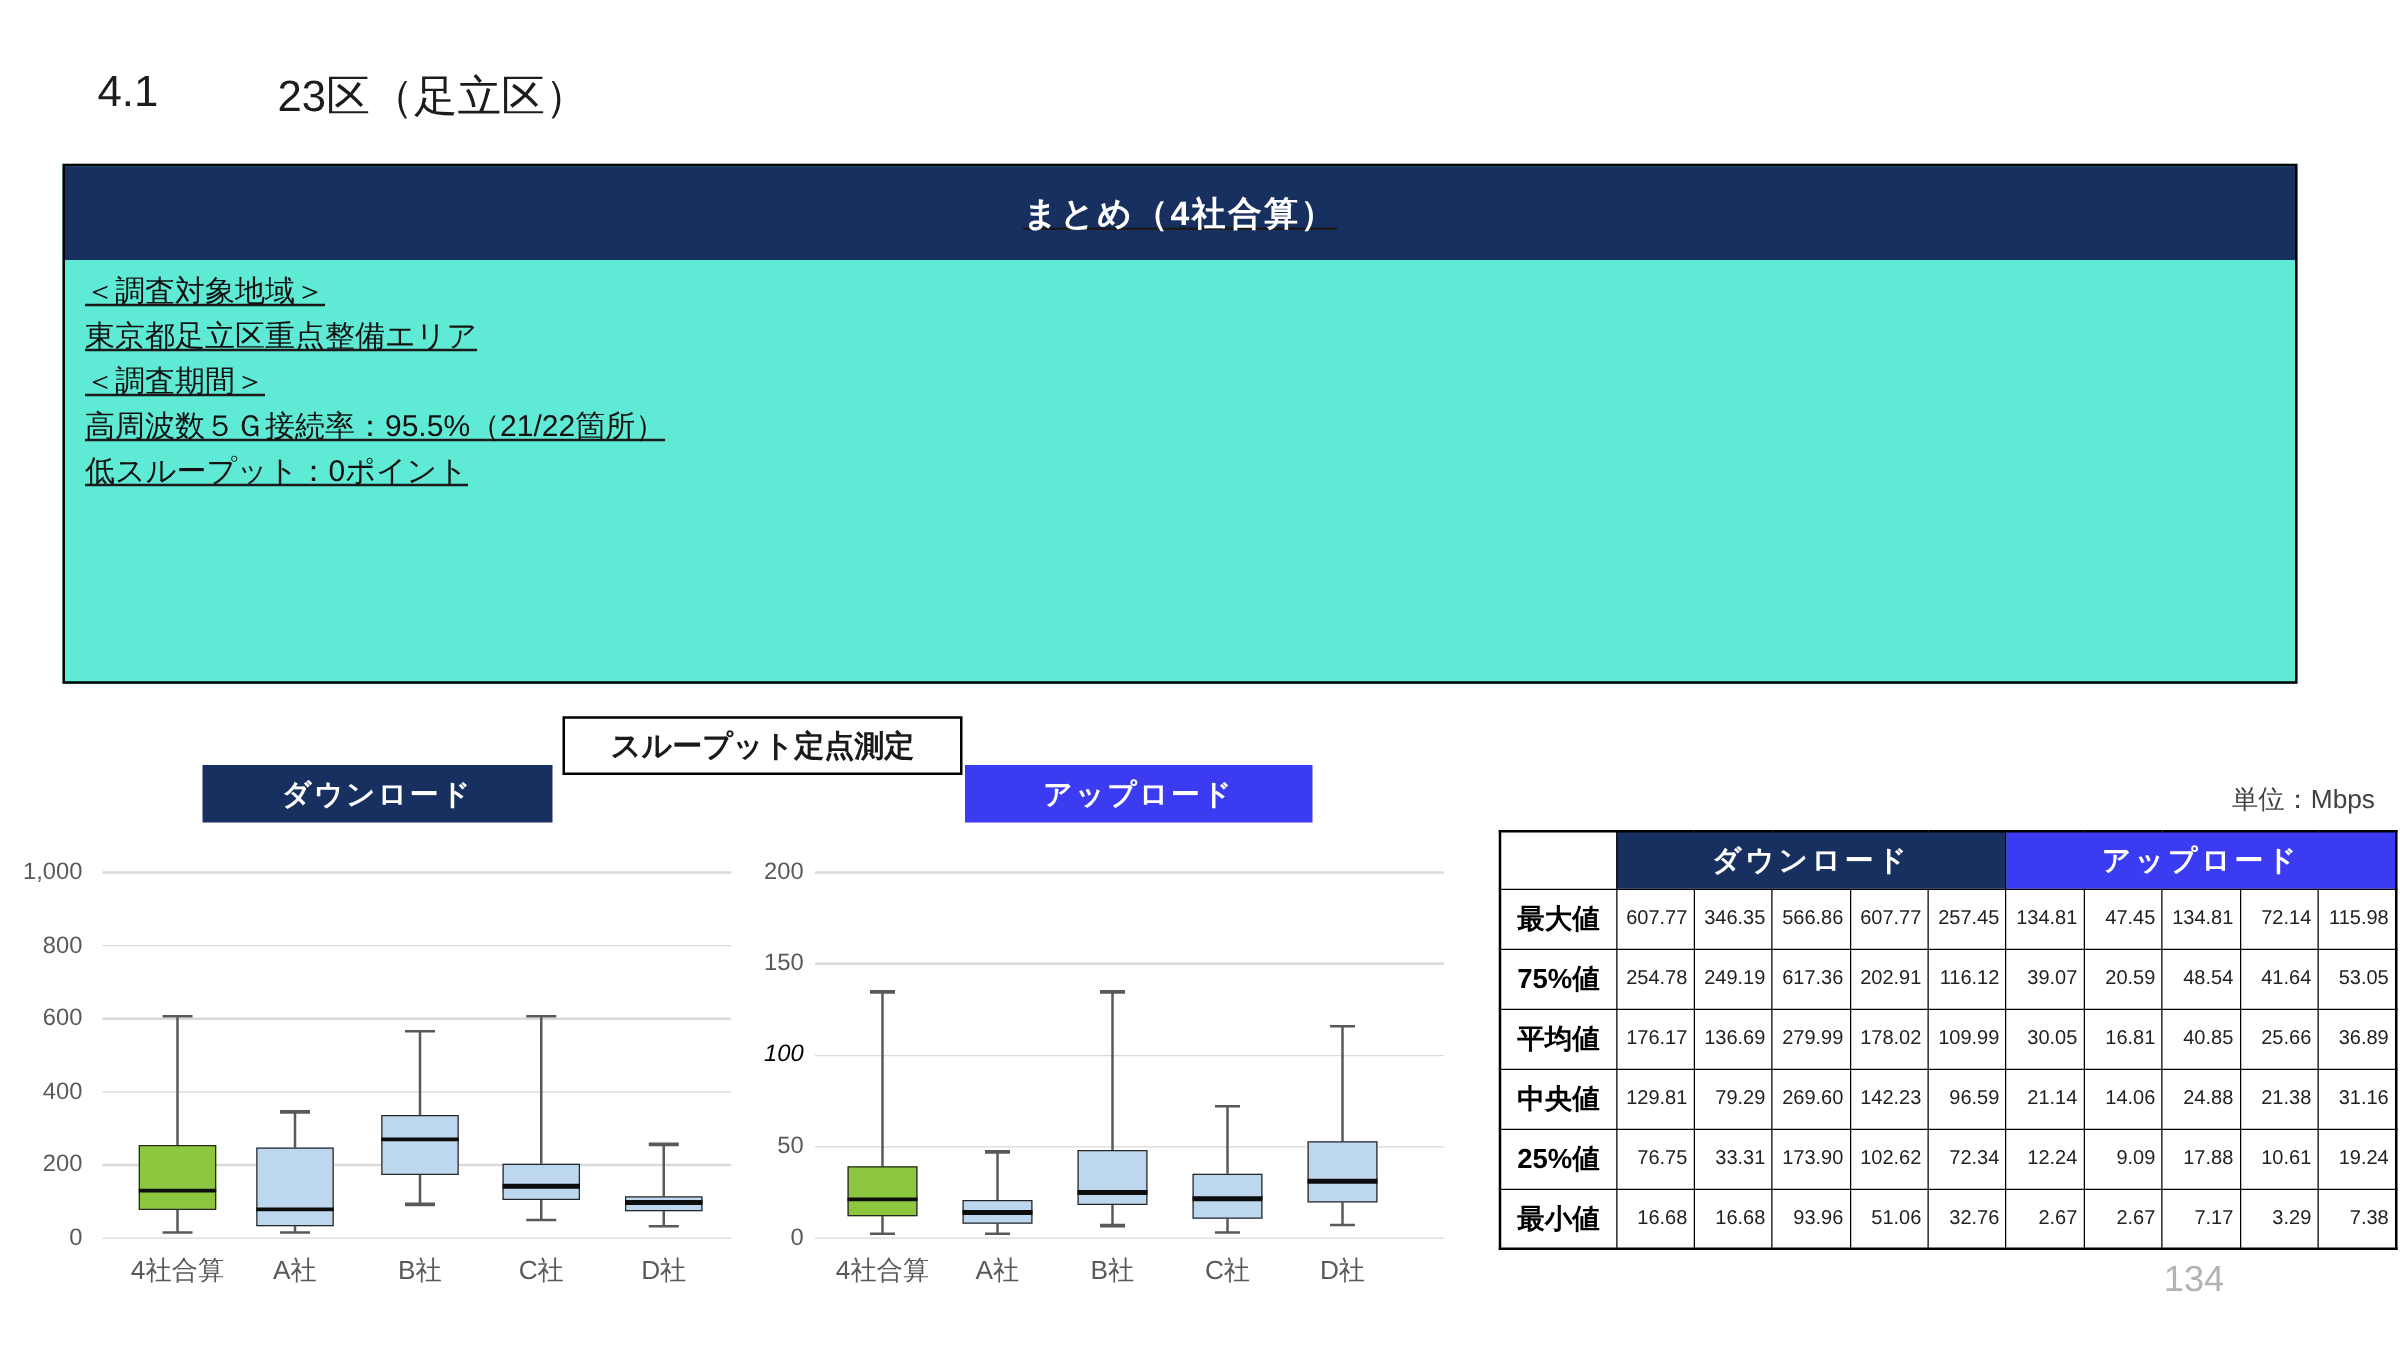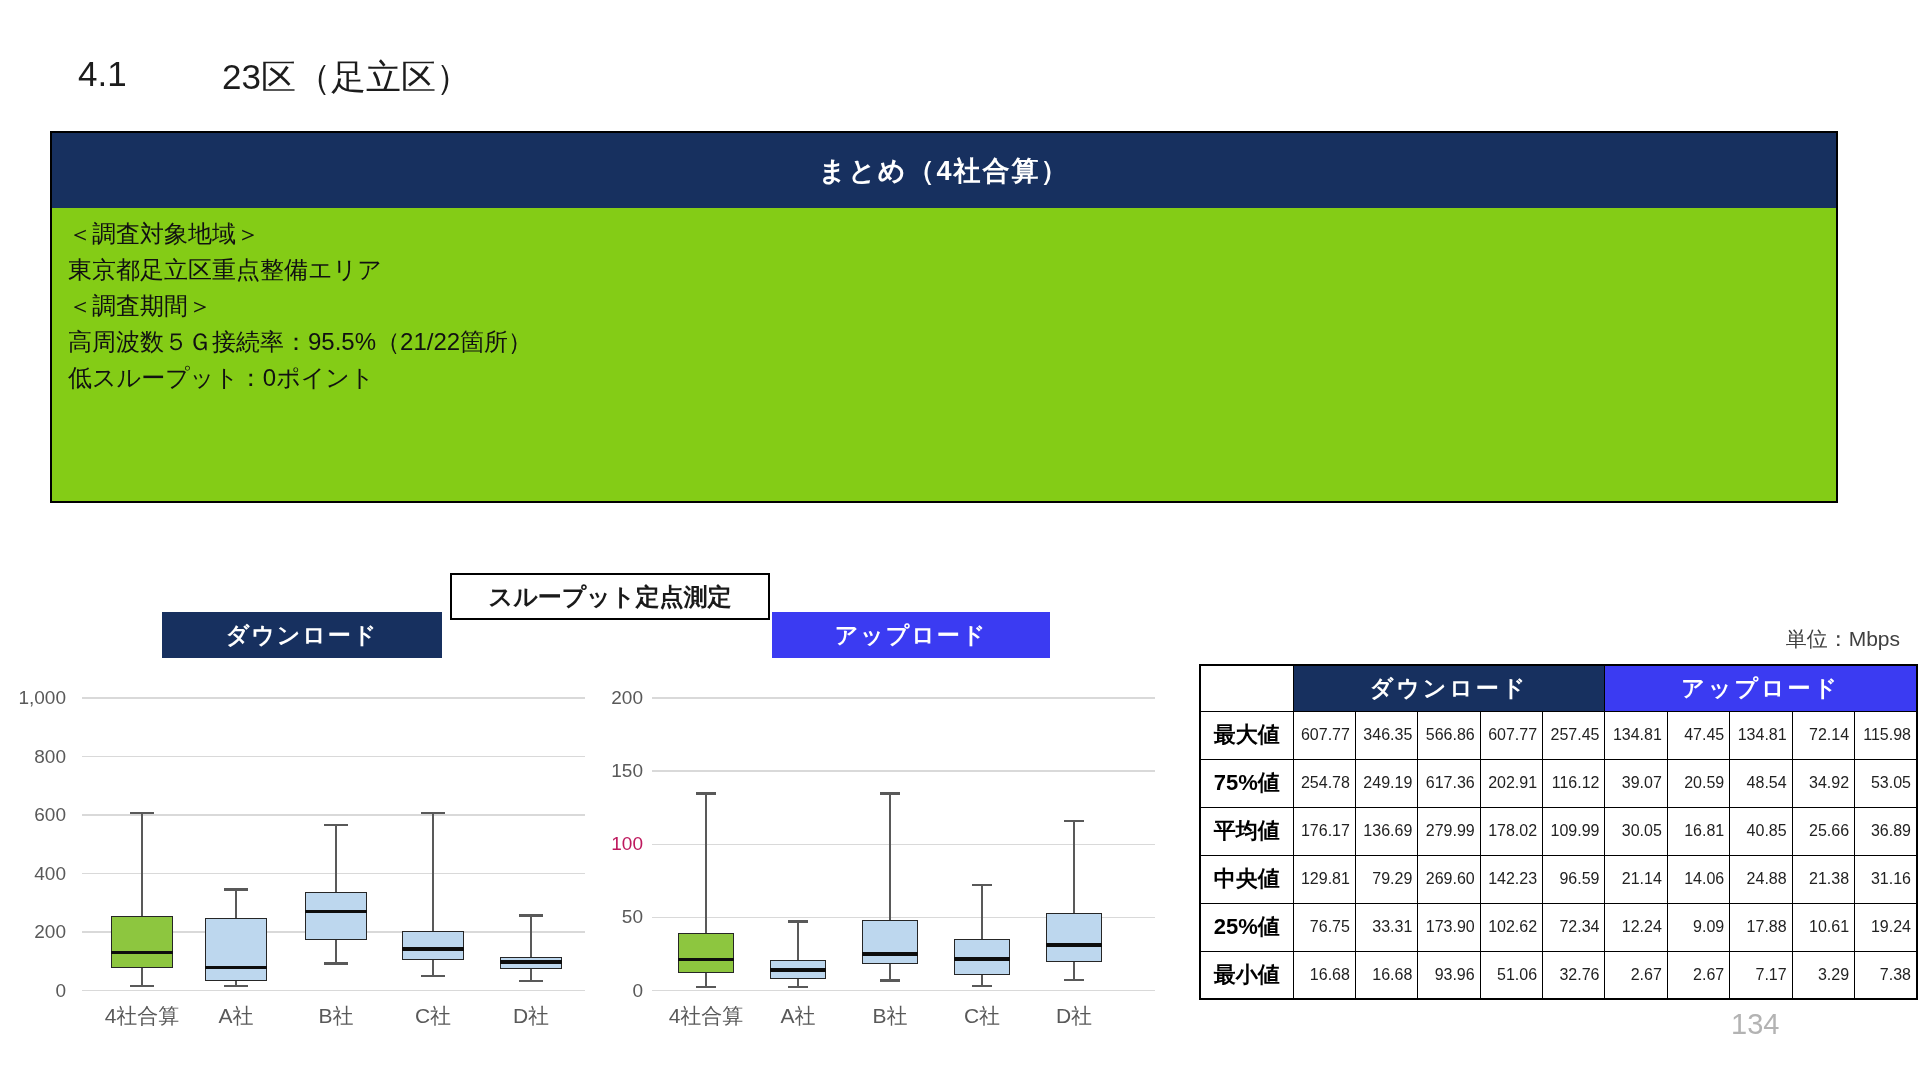--- a/index.html
+++ b/index.html
@@ -6,21 +6,21 @@
   body{
     width:1920px;height:1080px;position:relative;overflow:hidden;
     font-family:"Liberation Sans","DejaVu Sans",sans-serif;color:#1a1a1a;
     -webkit-font-smoothing:antialiased;
   }
   .abs{position:absolute;}
   
   #page-title{left:78px;top:54px;font-size:35px;font-weight:400;color:#1c1c1c;display:flex;}
   #page-title .num{width:144px;}
   
-  #summary-box{left:50px;top:131px;width:1788px;height:372px;border:2px solid #000;box-sizing:border-box;background:#84cc16;}
+  #summary-box{left:50px;top:131px;width:1788px;height:416px;border:2px solid #000;box-sizing:border-box;background:#5eead4;text-decoration:underline;}
   #summary-header{height:75px;background:#17305F;color:#fff;font-size:27px;font-weight:700;
     display:flex;align-items:center;justify-content:center;letter-spacing:2px;}
   #summary-body{padding:8px 16px;font-size:24px;line-height:36px;color:#111;}
   
   #measure-title{left:450px;top:573px;width:320px;height:47px;border:2.5px solid #000;box-sizing:border-box;
     background:#fff;display:flex;align-items:center;justify-content:center;font-size:24px;font-weight:700;z-index:3;}
   .bar-header{height:46px;display:flex;align-items:center;justify-content:center;
     color:#fff;font-size:23px;font-weight:700;letter-spacing:2px;z-index:2;}
   #dl-header{left:162px;top:612px;width:280px;}
   #ul-header{left:772px;top:612px;width:278px;}
@@ -110,21 +110,21 @@
     <div class="whisker-cap" style="left: 519px; top: 914.196px; width: 24px; background: rgb(89, 89, 89);"></div>
     <div class="whisker-cap" style="left: 519px; top: 979.918px; width: 24px; background: rgb(89, 89, 89);"></div>
     <div class="box-rect" style="left: 500px; top: 956.535px; width: 62px; height: 12.8057px; background: rgb(189, 215, 238);"></div>
     <div class="median-line" style="left: 500px; top: 960.497px; width: 62px;"></div>
     <div class="cat-label" style="left: 476px; top: 1002px; color: rgb(89, 89, 89);">D社</div>
     <div class="gridline" style="left: 652px; top: 989.75px; width: 503px; background: rgb(217, 217, 217);"></div>
     <div class="tick-label" style="left: 563px; top: 979.5px; color: rgb(89, 89, 89);">0</div>
     <div class="gridline" style="left: 652px; top: 916.625px; width: 503px; background: rgb(217, 217, 217);"></div>
     <div class="tick-label" style="left: 563px; top: 906.375px; color: rgb(89, 89, 89);">50</div>
     <div class="gridline" style="left: 652px; top: 843.5px; width: 503px; background: rgb(217, 217, 217);"></div>
-    <div class="tick-label" style="left: 563px; top: 833.25px; color: #be185d;">100</div>
+    <div class="tick-label" style="left: 563px; top: 833.25px; color: #000000; font-style: italic;">100</div>
     <div class="gridline" style="left: 652px; top: 770.375px; width: 503px; background: rgb(217, 217, 217);"></div>
     <div class="tick-label" style="left: 563px; top: 760.125px; color: rgb(89, 89, 89);">150</div>
     <div class="gridline" style="left: 652px; top: 697.25px; width: 503px; background: rgb(217, 217, 217);"></div>
     <div class="tick-label" style="left: 563px; top: 687px; color: rgb(89, 89, 89);">200</div>
     <div class="whisker-stem" style="left: 705px; top: 793.34px; height: 193.255px; background: rgb(89, 89, 89);"></div>
     <div class="whisker-cap" style="left: 696px; top: 792.34px; width: 20px; background: rgb(89, 89, 89);"></div>
     <div class="whisker-cap" style="left: 696px; top: 985.595px; width: 20px; background: rgb(89, 89, 89);"></div>
     <div class="box-rect" style="left: 678px; top: 933.36px; width: 56px; height: 39.2389px; background: rgb(141, 198, 63);"></div>
     <div class="median-line" style="left: 678px; top: 957.833px; width: 56px;"></div>
     <div class="cat-label" style="left: 651px; top: 1002px; color: rgb(89, 89, 89);">4社合算</div>
@@ -194,21 +194,21 @@
         <tr>
           <td class="rowlabel">75%値</td>
           <td class="val">254.78</td>
           <td class="val">249.19</td>
           <td class="val">617.36</td>
           <td class="val">202.91</td>
           <td class="val">116.12</td>
           <td class="val">39.07</td>
           <td class="val">20.59</td>
           <td class="val">48.54</td>
-          <td class="val">34.92</td>
+          <td class="val">41.64</td>
           <td class="val">53.05</td>
         </tr>
         <tr>
           <td class="rowlabel">平均値</td>
           <td class="val">176.17</td>
           <td class="val">136.69</td>
           <td class="val">279.99</td>
           <td class="val">178.02</td>
           <td class="val">109.99</td>
           <td class="val">30.05</td>

